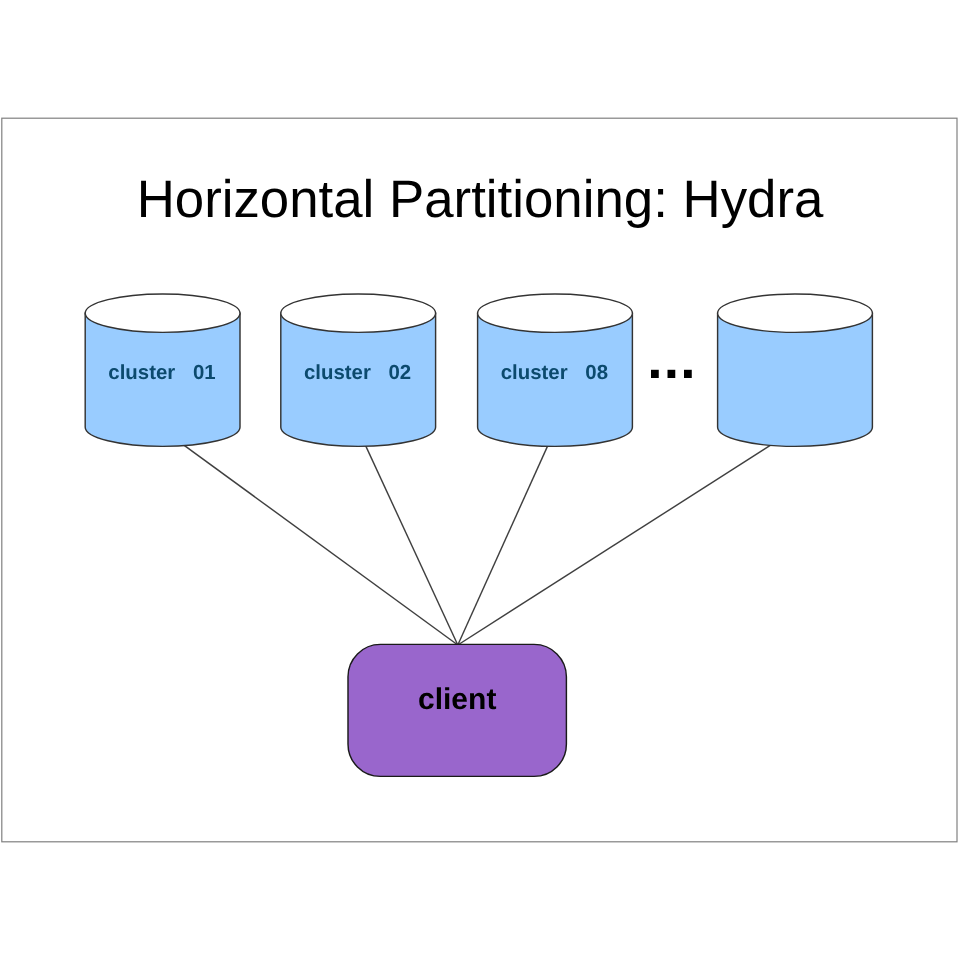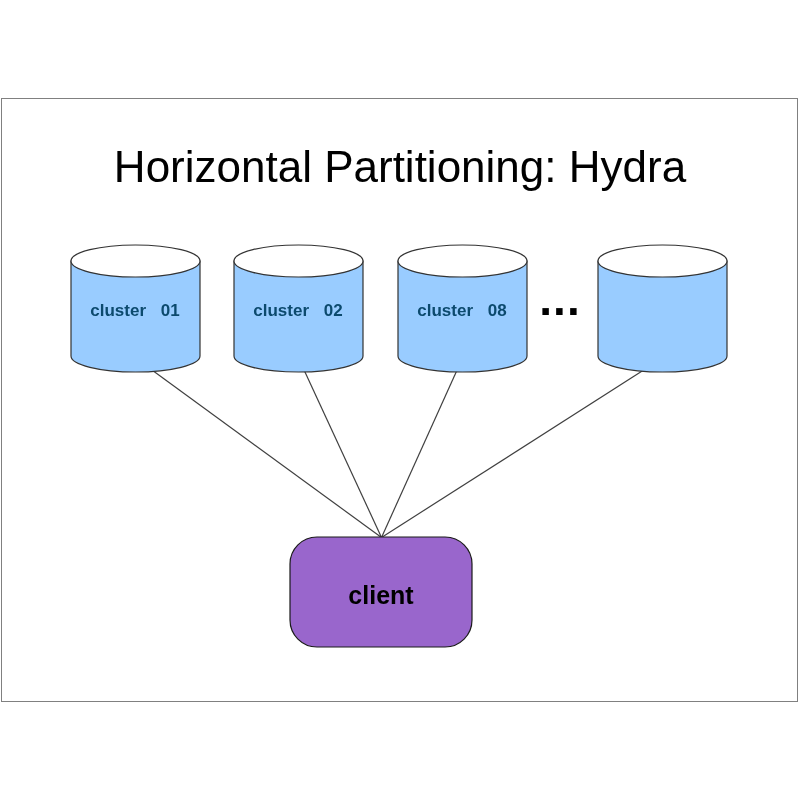--- a/index.html
+++ b/index.html
@@ -63,21 +63,21 @@
     text-align: center;
     font-size: 46px;
     font-weight: bold;
     line-height: 1;
     letter-spacing: 1px;
     color: #000000;
   }
   .client-label {
     position: absolute;
     left: 290px;
-    top: 549px;
+    top: 537px;
     width: 182px;
     height: 92px;
     display: flex;
     align-items: center;
     justify-content: center;
     font-size: 25px;
     font-weight: bold;
     color: #000000;
   }
 </style>

